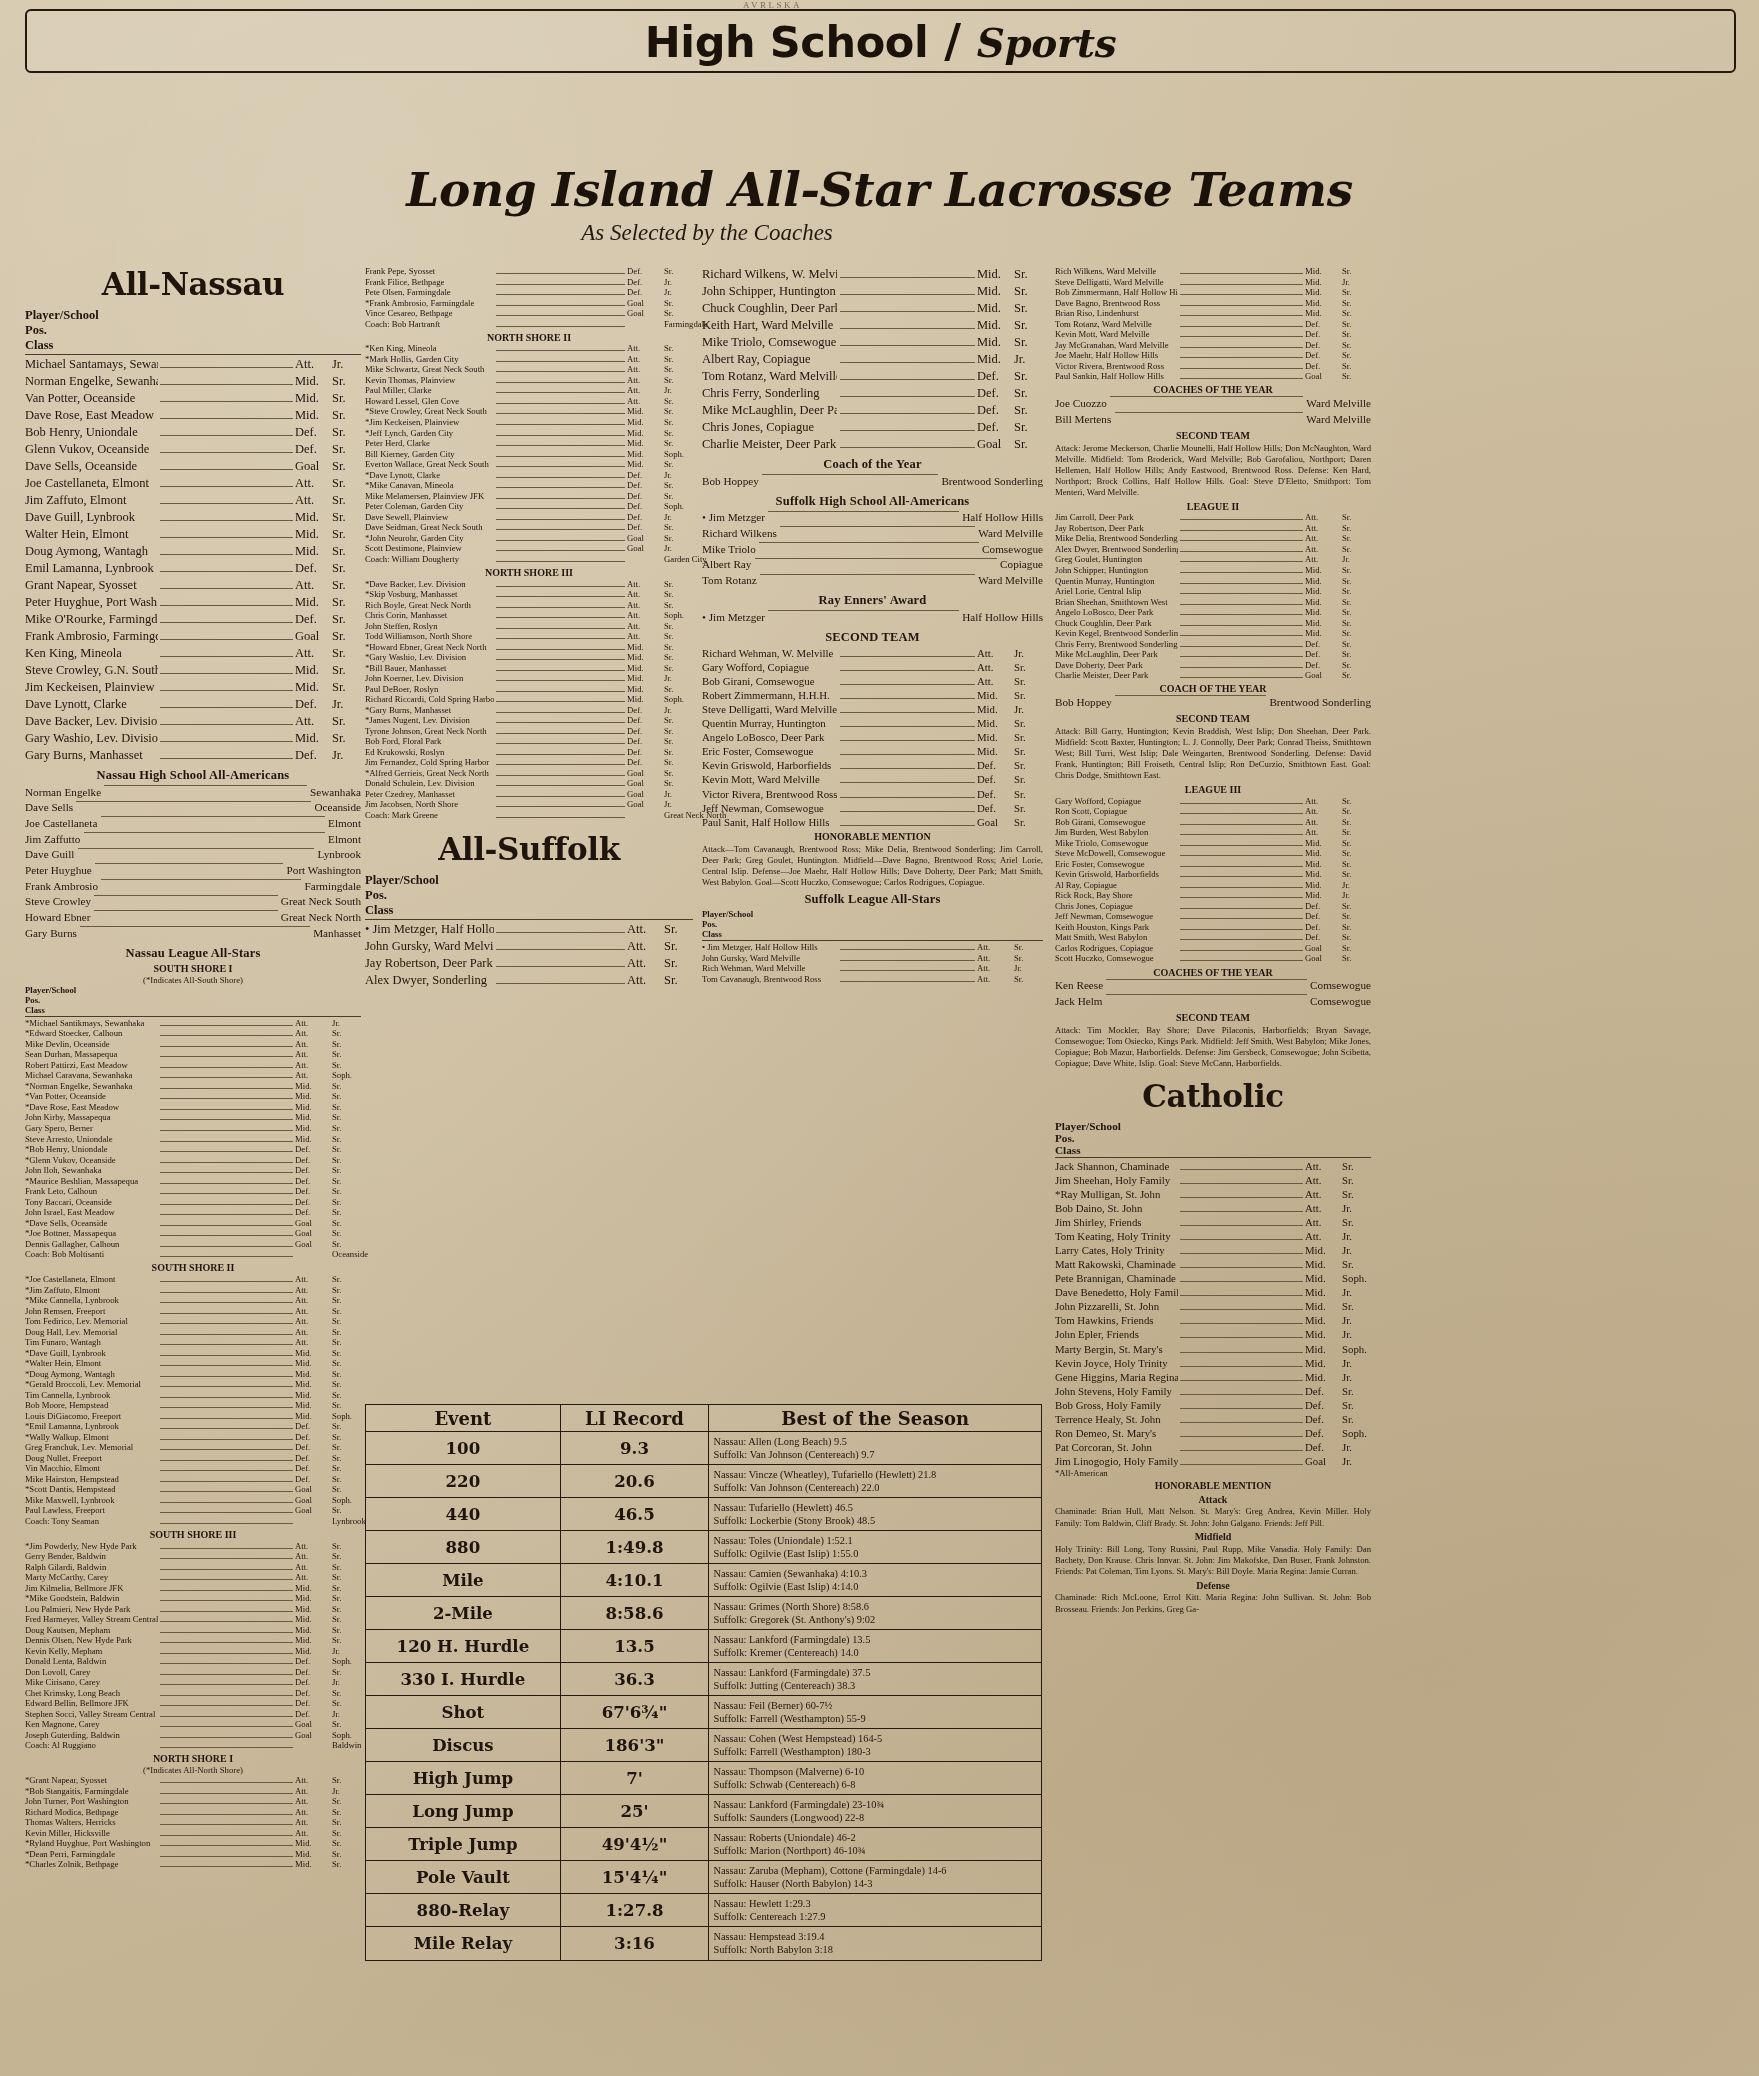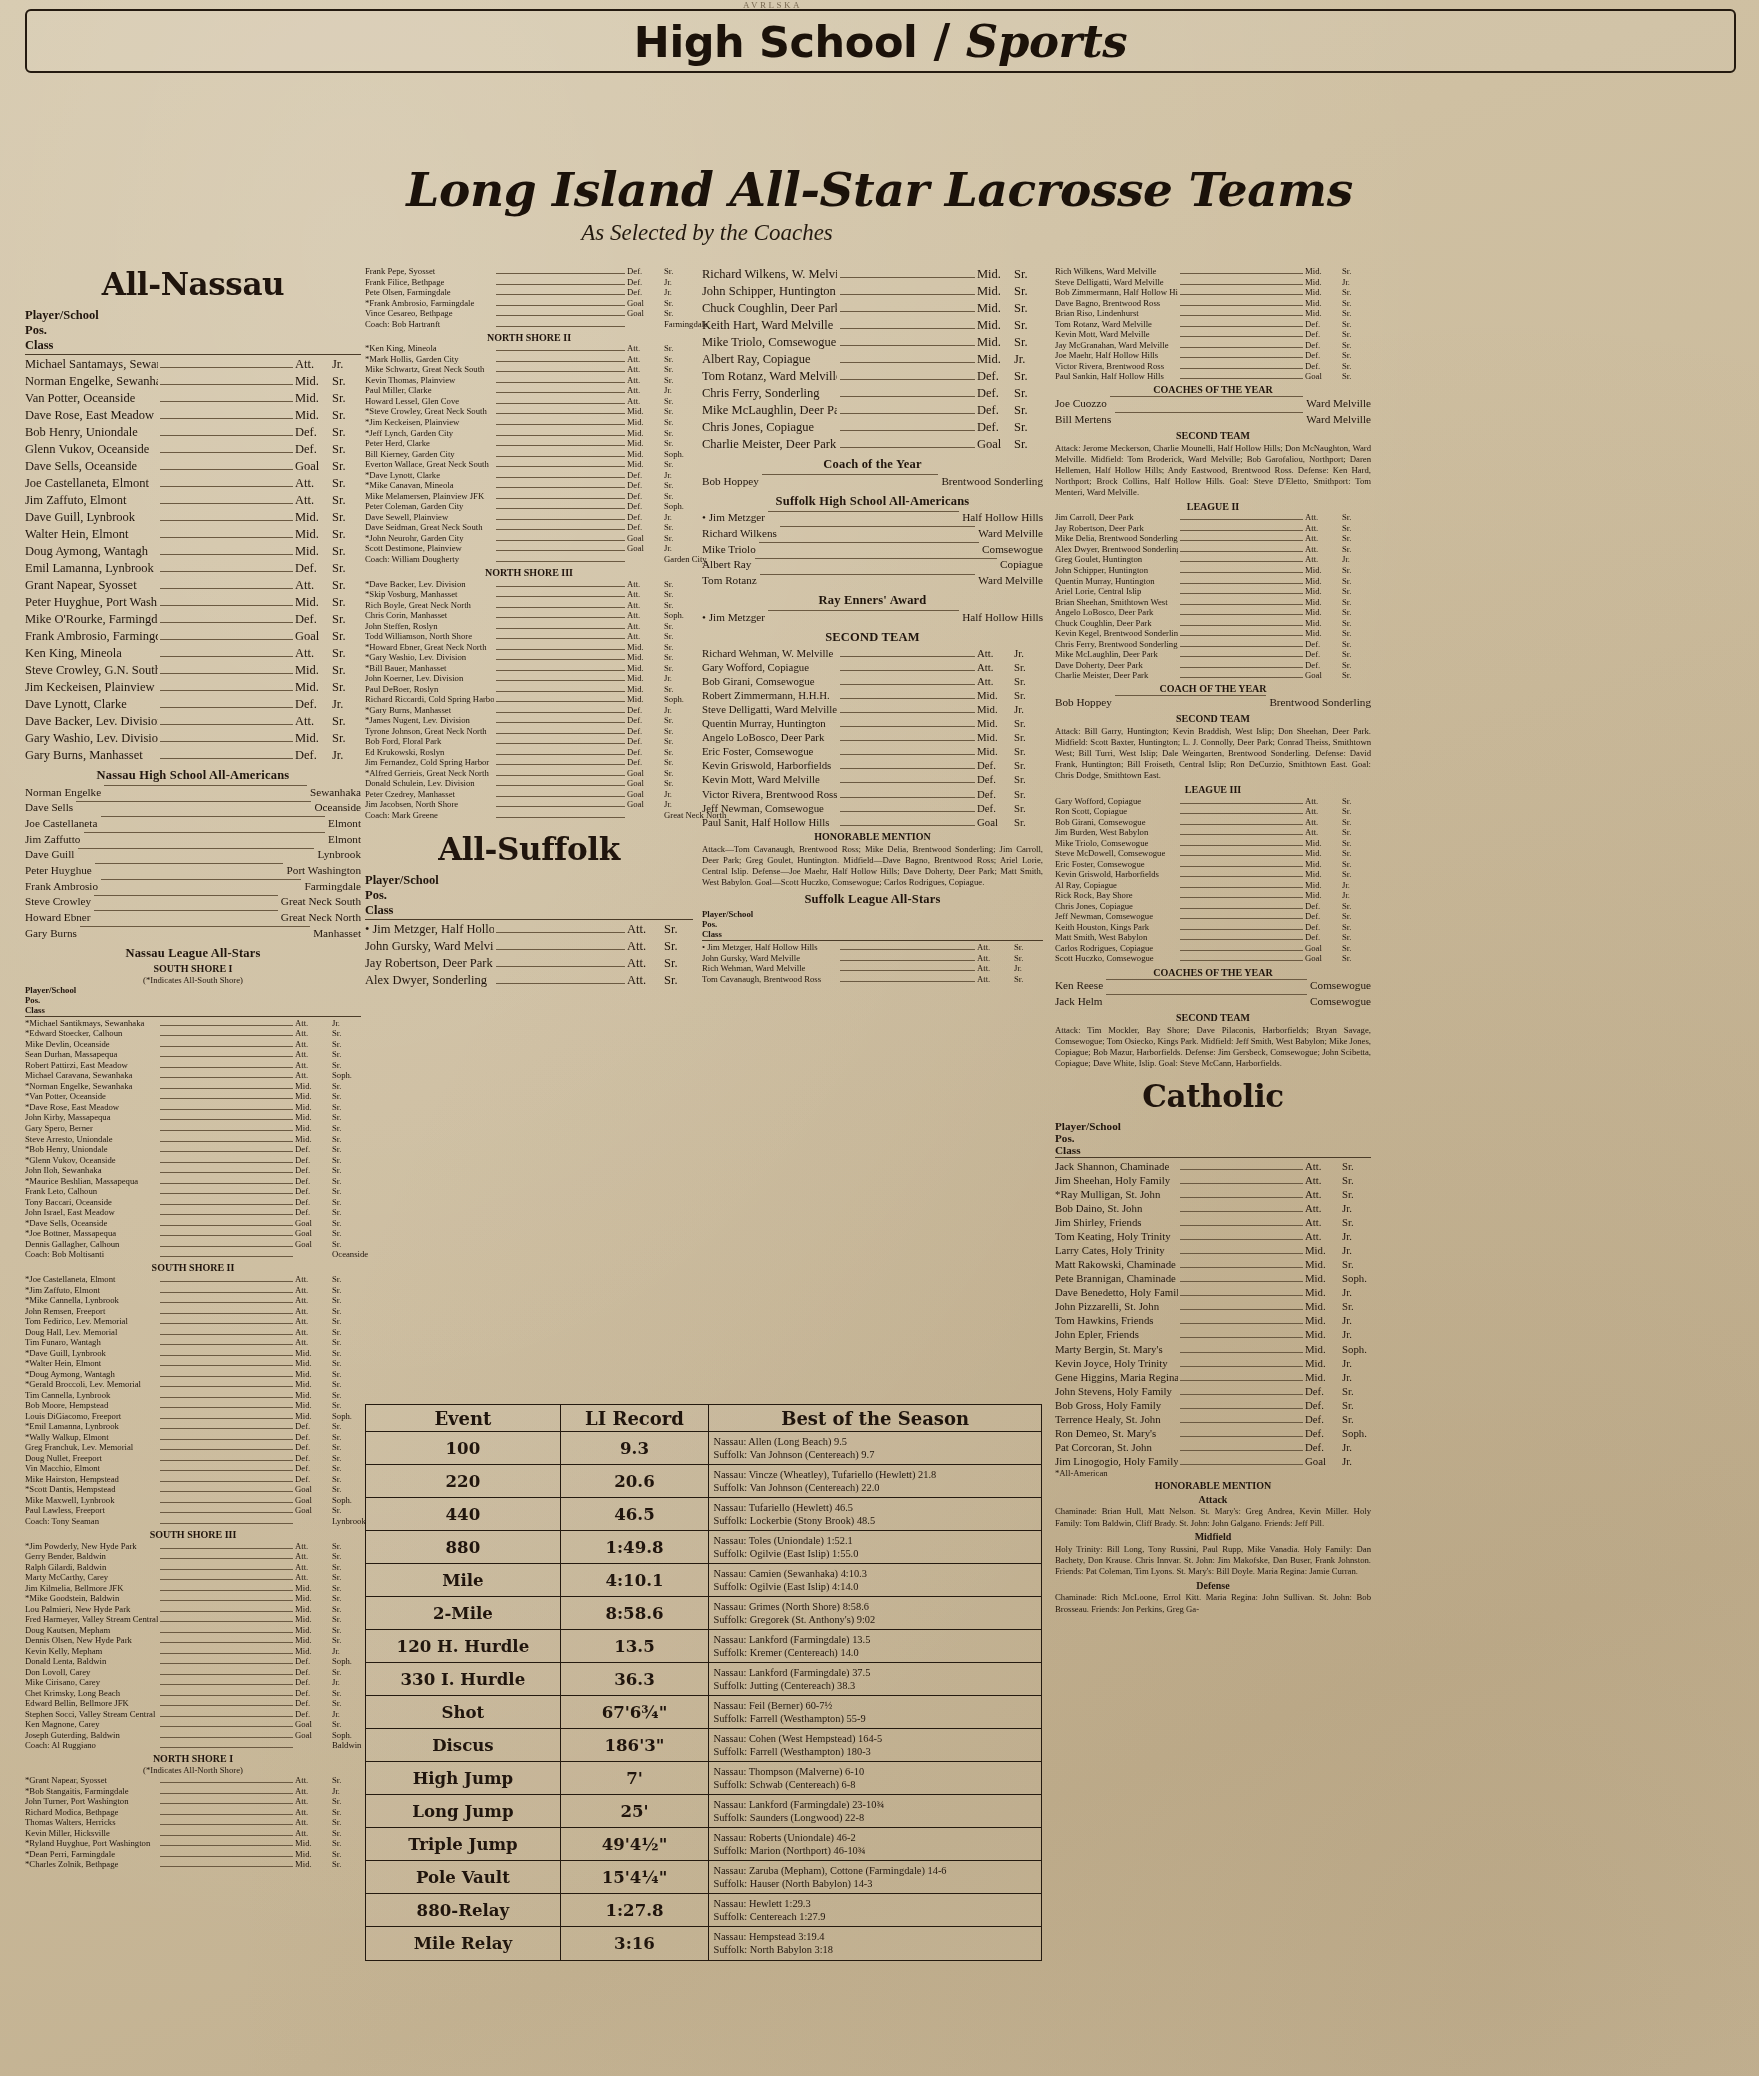--- a/index.html
+++ b/index.html
@@ -31,21 +31,21 @@
   }
   .masthead .mh{
     font-family:"DejaVu Sans", sans-serif;
     font-weight:bold;font-size:43px;letter-spacing:-0.4px;
     color:#1b120a;
     display:flex;align-items:baseline;gap:16px;
   }
   .masthead .mh .slash{font-size:46px;}
   .masthead .mh .sports{
     font-family:"DejaVu Serif", serif;
-    font-style:italic;font-weight:bold;font-size:45px;
+    font-style:italic;font-weight:bold;font-size:39px;
   }
   .topnote{
     position:absolute;left:648px;top:0px;width:249px;text-align:center;
     font-size:9px;letter-spacing:2.5px;color:#7a6a52;
   }
 
   
   .headline{
     position:absolute;left:0;top:162px;width:1759px;text-align:center;
     font-family:"DejaVu Serif", serif;

